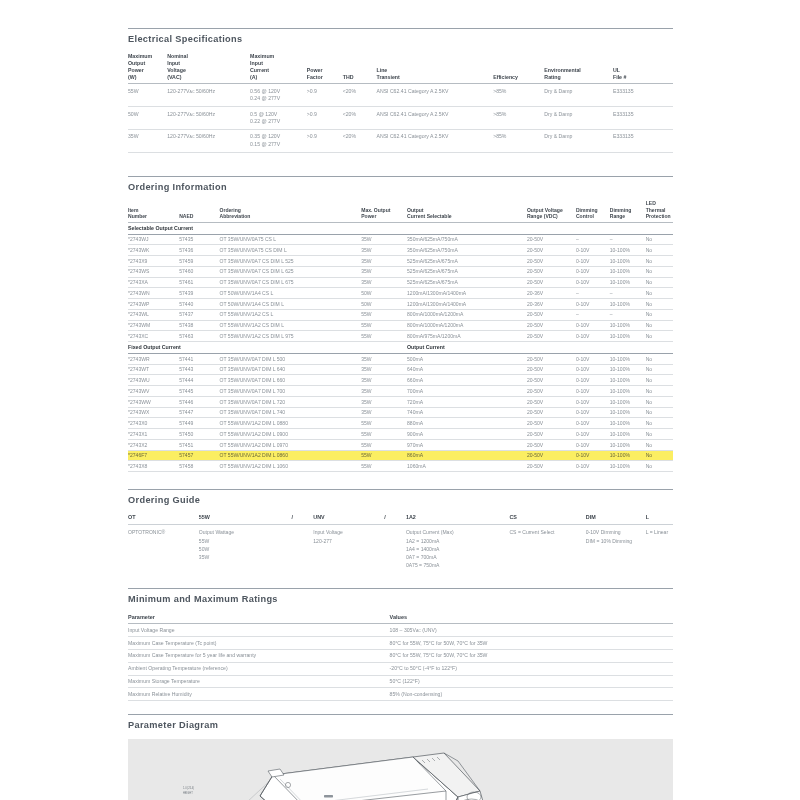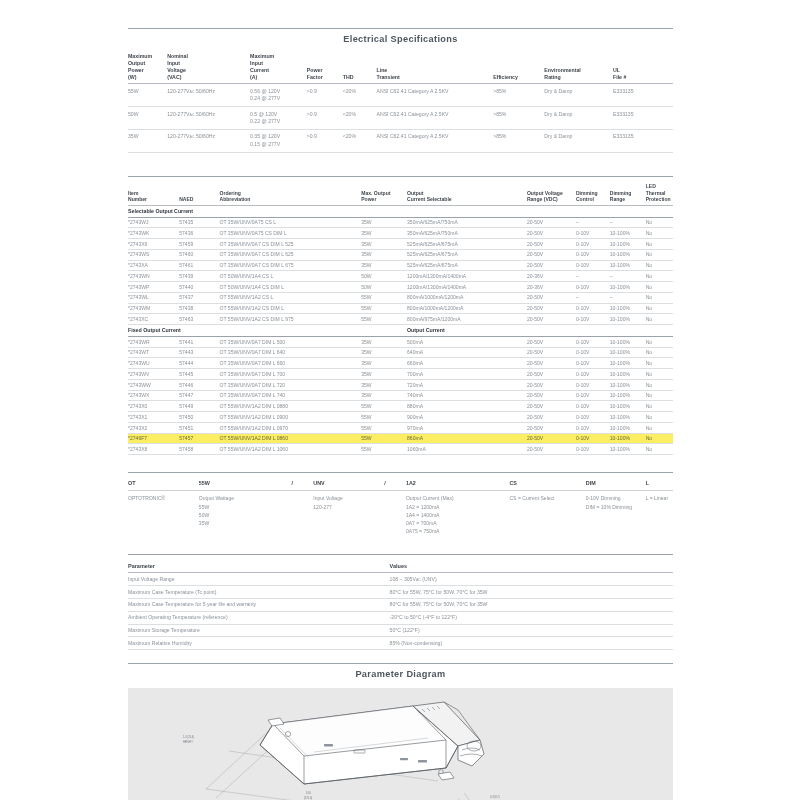--- a/index.html
+++ b/index.html
@@ -25,21 +25,20 @@
   .rule-top {
     border-top: 1.3px solid #9aa2ab;
     margin-bottom: 5px;
   }
   .sect-title {
     font-size: 9.2px;
     font-weight: bold;
     color: #4e565f;
     letter-spacing: 0.35px;
     padding-bottom: 7px;
-    text-align: center;
   }
   
   table {
     width: 100%;
     border-collapse: collapse;
     table-layout: fixed;
   }
   th, td {
     text-align: left;
     vertical-align: top;
@@ -185,20 +184,21 @@
               <td>E333135</td>
             </tr>
           </tbody>
     </table>
   </div>
 
   <div class="gap-lg"></div>
 
   <div class="sect">
     <div class="rule-top"></div>
+    <div class="sect-title">Ordering Information</div>
     <table class="ord">
       <colgroup>
         <col style="width:9.4%">
             <col style="width:7.4%">
             <col style="width:26%">
         <col style="width:8.4%">
             <col style="width:22%">
             <col style="width:9%">
         <col style="width:6.2%">
             <col style="width:6.6%">
@@ -466,20 +466,21 @@
               <td>No</td>
             </tr>
           </tbody>
     </table>
   </div>
 
   <div class="gap-md"></div>
 
   <div class="sect">
     <div class="rule-top"></div>
+    <div class="sect-title">Ordering Guide</div>
     <table class="guide">
       <colgroup>
         <col style="width:13%">
             <col style="width:17%">
             <col style="width:4%">
         <col style="width:13%">
             <col style="width:4%">
             <col style="width:19%">
         <col style="width:14%">
             <col style="width:11%">
@@ -520,20 +521,21 @@
               <td>L = Linear</td>
             </tr>
           </tbody>
     </table>
   </div>
 
   <div class="gap-md"></div>
 
   <div class="sect">
     <div class="rule-top"></div>
+    <div class="sect-title">Minimum and Maximum Ratings</div>
     <table class="rat">
       <colgroup>
             <col style="width:48%">
             <col style="width:52%">
           </colgroup>
       <thead>
         <tr>
           <th>Parameter</th>
           <th>Values</th>
         </tr>

